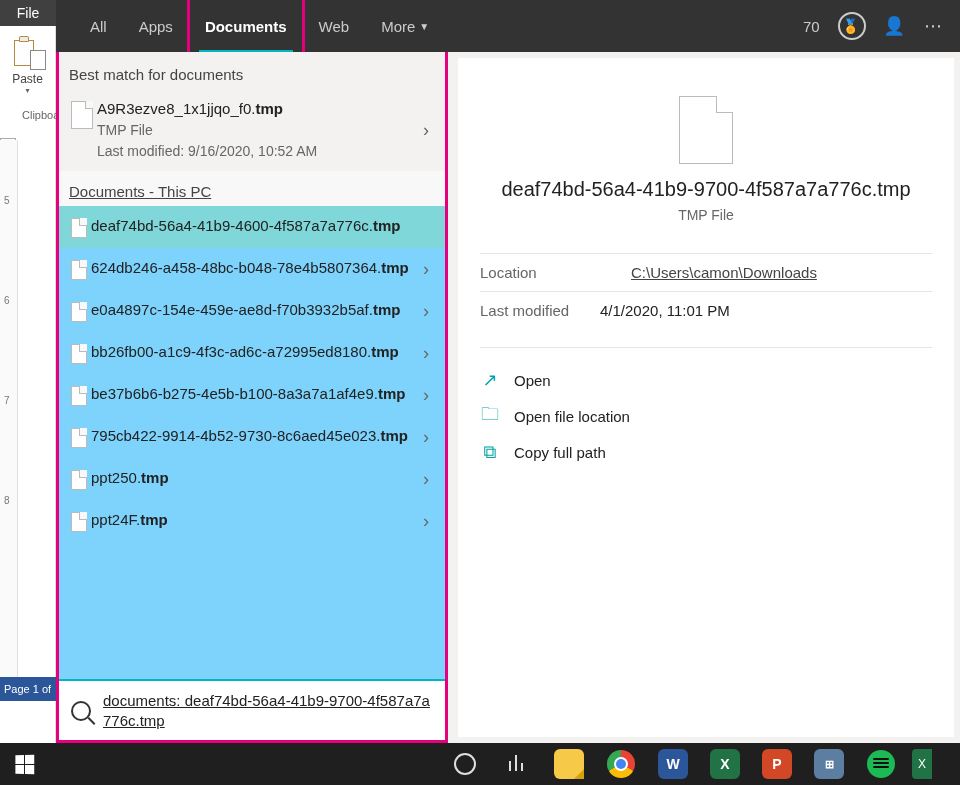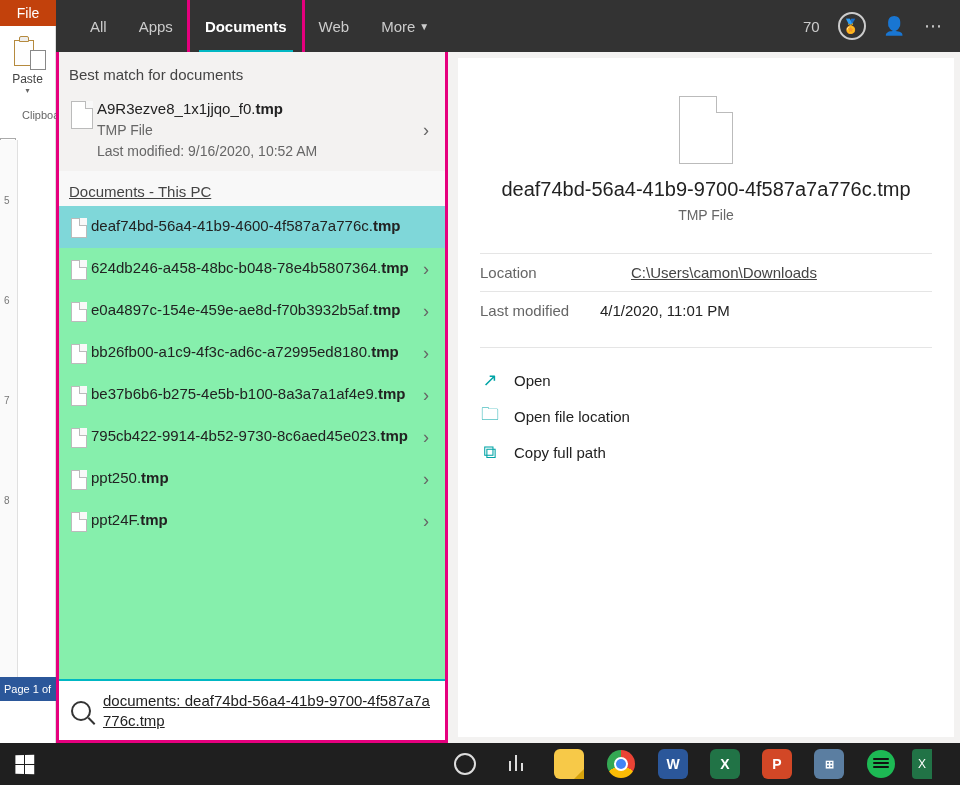--- a/index.html
+++ b/index.html
@@ -1,20 +1,20 @@
 <!DOCTYPE html>
 <html><head>
 <meta charset="utf-8">
 <style>
   * { box-sizing: border-box; margin: 0; padding: 0; font-family: "Segoe UI", sans-serif; }
   body { width: 960px; height: 785px; background: #f3f3f3; overflow: hidden; position: relative; }
 
   
   .ribbon-edge { position: absolute; left: 0; top: 0; width: 56px; height: 743px; background: #fff; border-right: 1px solid #ddd; z-index: 1; }
-  .file-tab { background: #c2410c; color: #fff; font-size: 14px; height: 26px; display: flex; align-items: center; justify-content: center; width: 56px; }
+  .file-tab { background: #404040; color: #fff; font-size: 14px; height: 26px; display: flex; align-items: center; justify-content: center; width: 56px; }
   .paste-area { margin-top: 6px; display: flex; flex-direction: column; align-items: center; }
   .paste-icon { width: 28px; height: 32px; position: relative; margin-top: 4px; }
   .paste-icon .board { position: absolute; width: 20px; height: 26px; border: 1px solid #b58a3e; top: 4px; left: 0; background: #fefefe; }
   .paste-icon .clip { position: absolute; width: 10px; height: 6px; border: 1px solid #b58a3e; top: 0; left: 5px; background: #eee; border-radius: 2px 2px 0 0; }
   .paste-icon .doc { position: absolute; width: 16px; height: 20px; border: 1px solid #888; background: #fff; right: -4px; bottom: -2px; }
   .paste-label { font-size: 12px; margin-top: 4px; color: #444; }
   .paste-caret { font-size: 8px; color: #666; }
   .clipboard-label { font-size: 11px; color: #666; margin-top: 14px; text-align: left; padding-left: 22px; width: 56px; overflow: hidden; }
   .ruler { position: absolute; left: 0; top: 140px; width: 18px; bottom: 42px; background: #fafafa; border-right: 1px solid #e0e0e0; }
   .ruler-tab { position:absolute; left:0; top:138px; width:16px; height:14px; border:1px solid #aaa; background:#fff; font-size:9px; display:flex; align-items:center; justify-content:center; color:#555; }
@@ -28,21 +28,21 @@
   .tab.active { color: #fff; font-weight: 600; }
   .tab.active::after { content:""; position:absolute; left:10px; right:10px; bottom:0; height:4px; background:#00b7c3; }
   .tab.highlighted { outline: 3px solid #e6007e; outline-offset: -1px; }
   .more-caret { margin-left:4px; font-size:10px; }
   .tabs-right { margin-left:auto; display:flex; align-items:center; gap:18px; color:#ccc; }
   .points { font-size:15px; }
   .medal { width:28px; height:28px; border:2px solid #ccc; border-radius:50%; display:flex; align-items:center; justify-content:center; font-size:14px; }
   .feedback-icon, .ellipsis-icon { font-size:18px; cursor:pointer; }
 
   .content-row { flex:1; display:flex; overflow:hidden; }
-  .results-col { width: 392px; border: 3px solid #e6007e; border-top:none; display:flex; flex-direction:column; background:#86efac; position:relative; }
+  .results-col { width: 392px; border: 3px solid #e6007e; border-top:none; display:flex; flex-direction:column; background:#7dd3fc; position:relative; }
   .best-match-label { padding: 14px 10px 6px 10px; font-size: 15px; color:#444; background:#f3f2f1; }
 
   .result-item { display:flex; align-items:flex-start; padding:10px 12px; gap:4px; cursor:pointer; border-bottom:0; position:relative; }
   .result-item.selected { background:#7fd7d9; }
   .result-item.best { align-items:flex-start; background:#f3f2f1; }
   .file-icon { width:22px; height:28px; border:1px solid #bbb; background:#fff; flex-shrink:0; position:relative; margin-top:2px; }
   .file-icon.small { width:16px; height:20px; }
   .file-icon::before { content:""; position:absolute; right:-1px; top:-1px; width:7px; height:7px; background:#f8f8f8; border-left:1px solid #bbb; border-bottom:1px solid #bbb; }
   .result-text { flex:1; font-size:15px; color:#222; line-height:1.35; }
   .result-text .fname { word-break:break-all; }

